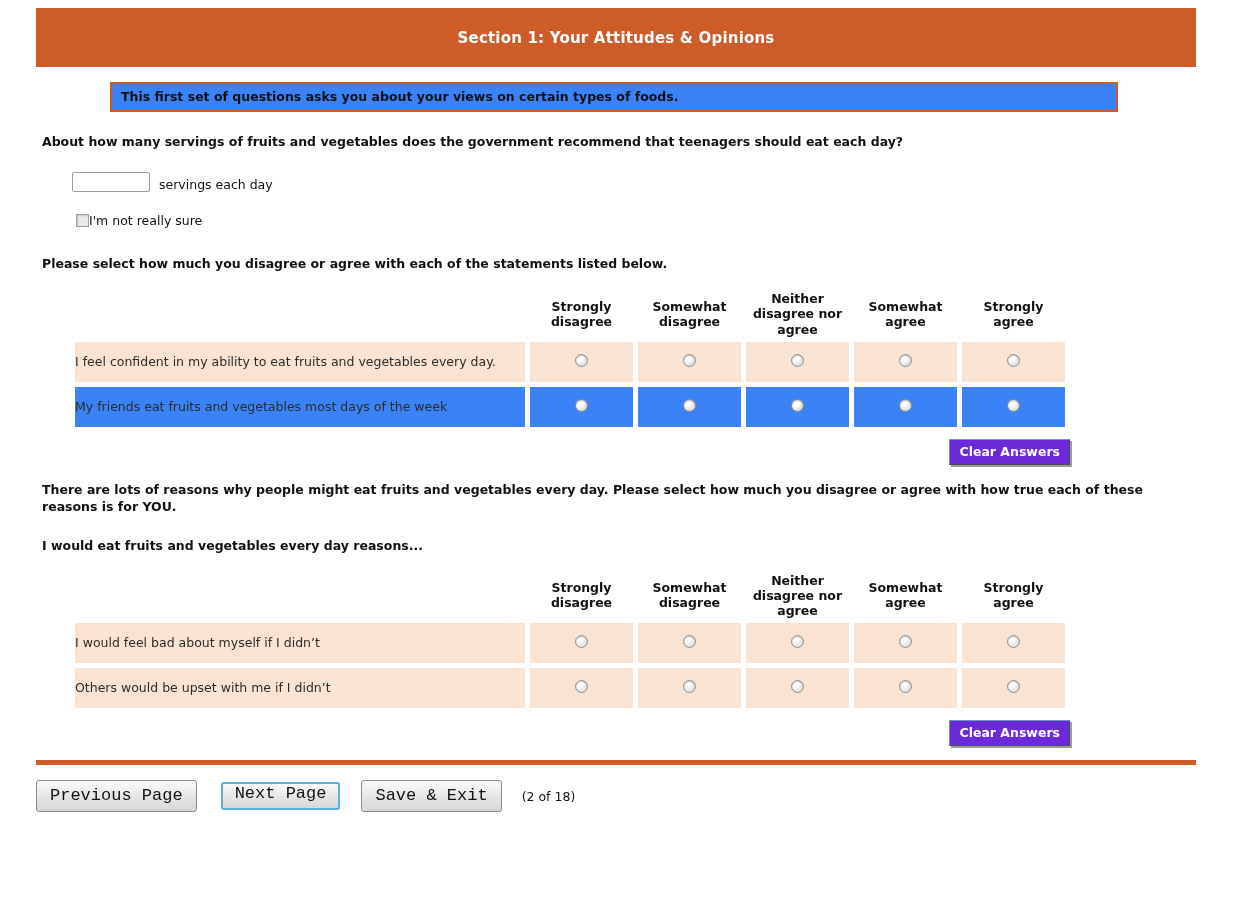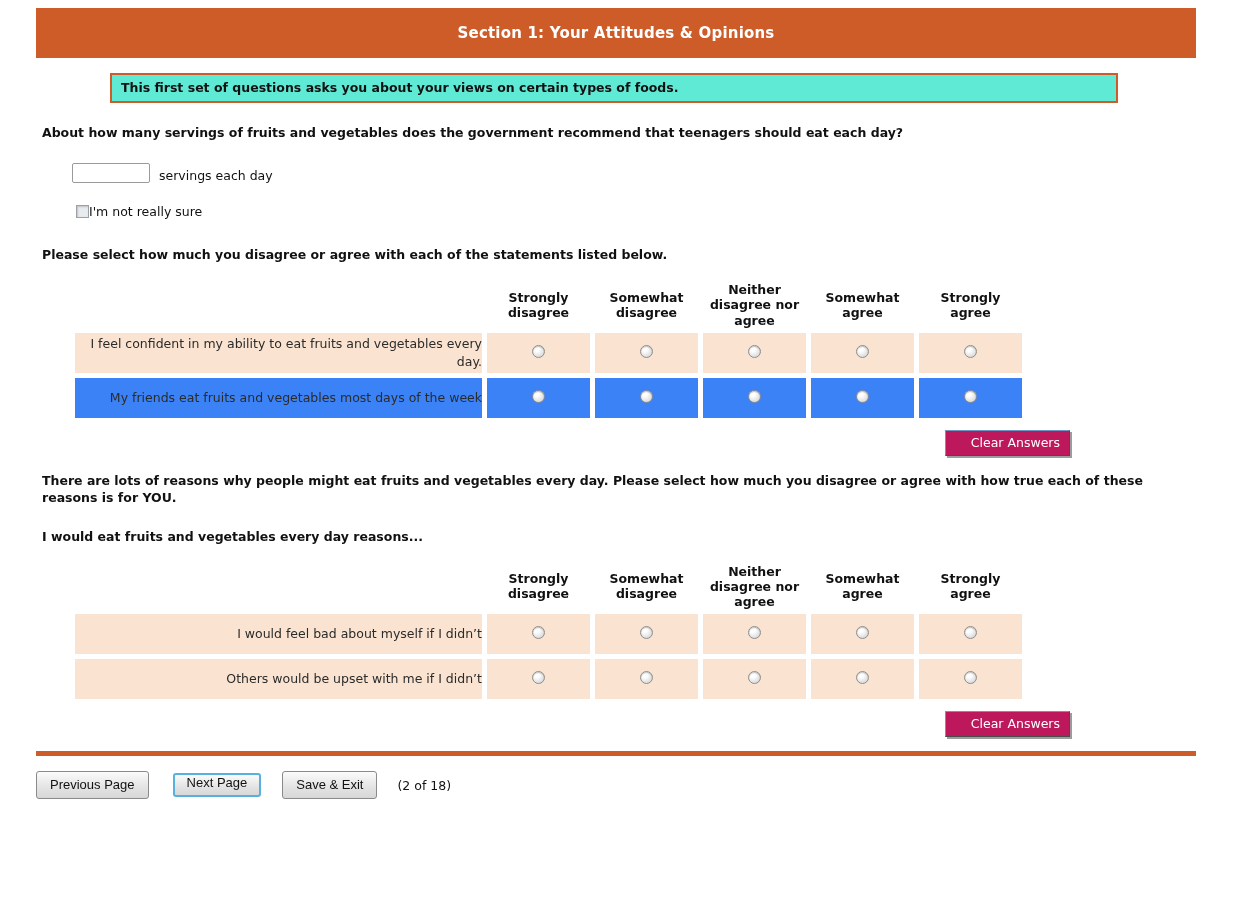--- a/index.html
+++ b/index.html
@@ -8,36 +8,36 @@
     background: #fff;
     font-family: "DejaVu Sans", "Liberation Sans", sans-serif;
     font-size: 12.5px;
     color: #111;
     width: 1244px;
   }
 
   
   .header-bar {
     margin: 8px 48px 0 36px;
-    height: 50px;
+    height: 59px;
     background: #CE5C28;
     display: flex; align-items: center; justify-content: center;
   }
   .header-title {
     color: #fff; font-weight: bold; font-size: 15px;
     letter-spacing: .2px;
   }
 
   
   .instruction-box {
     margin: 15px 126px 0 110px;
     border: 2px solid #CE5C28;
     padding: 5px 9px 6px 9px;
     font-weight: bold;
-    background: #5eead4;
+    background: #3b82f6;
   }
 
   
   .question {
     margin: 22px 48px 0 42px;
     font-weight: bold;
   }
   .servings-row {
     margin: 23px 0 0 72px;
     display: flex; align-items: flex-end; gap: 9px;
@@ -65,21 +65,21 @@
   }
 
   
   table.likert {
     margin-left: 70px;
     border-collapse: separate;
     border-spacing: 5px;
     margin-top: 15px;
   }
   table.likert td { padding: 0; }
-  td.label-col { width: 407px; text-align: right; }
+  td.label-col { width: 450px; }
   td.opt { width: 103px; text-align: center; vertical-align: middle; }
   .head-row td {
     font-weight: bold;
     vertical-align: middle;
     padding: 8px 2px 10px 2px;
     line-height: 1.22;
     color: #111;
   }
   td.stmt {
     padding: 9px 12px;
@@ -99,30 +99,30 @@
     box-shadow: inset 0 1px 1px rgba(0,0,0,.22);
     display: inline-block;
   }
 
   .clear-row {
     width: 1070px;
     text-align: right;
     margin-top: 7px;
   }
   .clear-btn {
-    background: #be185d;
+    background: #6d28d9;
     color: #fff;
-    font-weight: normal;
+    font-weight: bold;
     font-size: 12.5px;
     font-family: inherit;
     border: 1px solid #6f94c6;
     border-right-color: #4a4a4a;
     border-bottom-color: #4a4a4a;
     box-shadow: 2px 2px 0 #9c9c9c;
-    padding: 4px 9px 5px 25px;
+    padding: 4px 9px 5px 9px;
     cursor: pointer;
   }
 
   .reasons-para {
     margin: 17px 50px 0 42px;
     font-weight: bold;
     line-height: 1.35;
   }
   .lead-in {
     margin: 22px 48px 0 42px;
@@ -133,22 +133,22 @@
   .footer-divider {
     margin: 14px 48px 0 36px;
     height: 5px;
     background: #CE5C28;
   }
   .footer-buttons {
     margin: 15px 0 0 36px;
     display: flex; align-items: center;
   }
   .nav-btn {
-    font-family: Liberation Sans, sans-serif;
-    font-size: 13px;
+    font-family: Liberation Mono, monospace;
+    font-size: 17px;
     color: #111;
     background: linear-gradient(#fbfbfb, #e3e3e3 60%, #d7d7d7);
     border: 1px solid #8a8a8a;
     border-radius: 3px;
     padding: 5px 13px 6px 13px;
     cursor: pointer;
   }
   .nav-btn.focused {
     border: 2px solid #57B0DE;
     padding: 0 12px 5px 12px;

